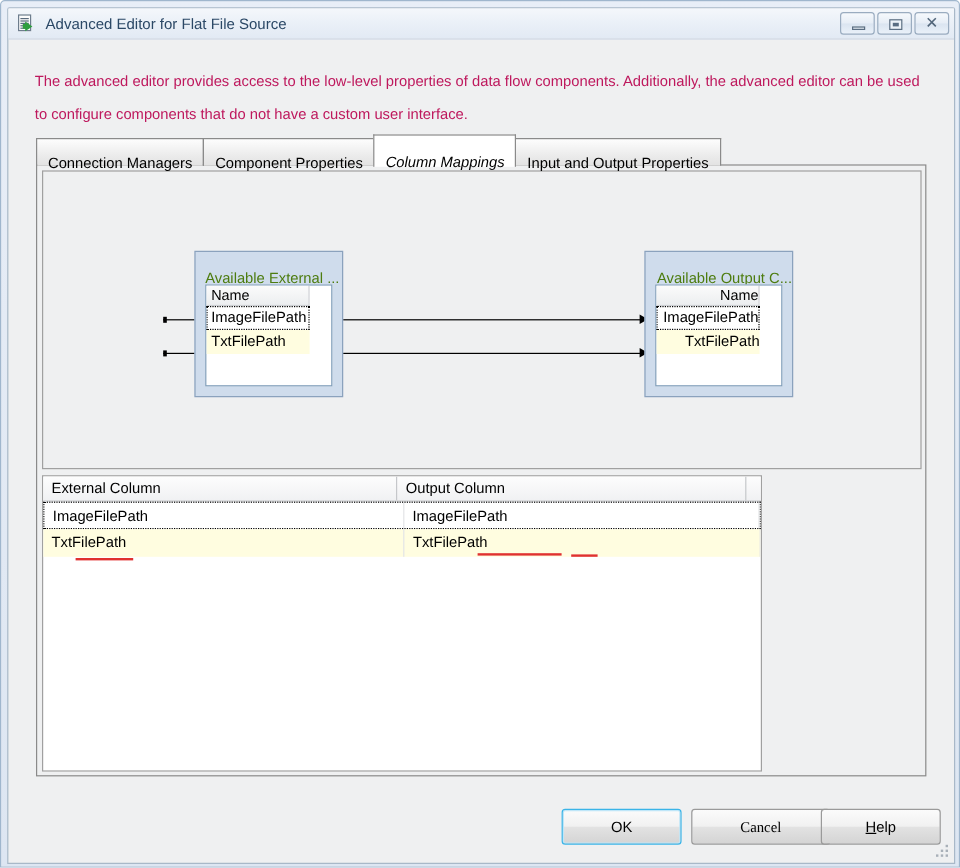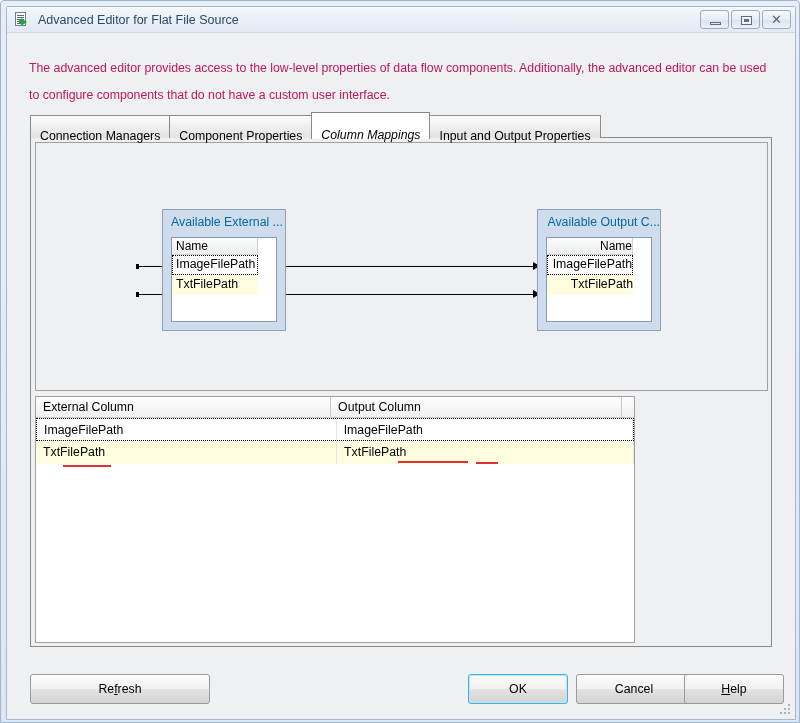--- a/index.html
+++ b/index.html
@@ -216,22 +216,22 @@
   
   .colbox {
     position: absolute;
     box-sizing: border-box;
     background: #cfdcec;
     border: 1px solid #8ba2bd;
     padding: 0;
   }
   .colbox .cb-title {
     font-size: 12.3px;
-    color: #0369a1;
-    padding: 5px 0 4px 8px;
+    color: #4d7c0f;
+    padding: 15px 0 4px 8px;
     white-space: nowrap;
     overflow: hidden;
   }
   .colbox .cb-list {
     position: absolute;
     left: 8px; right: 8px;
     top: 27px; bottom: 8px;
     background: #ffffff;
     border: 1px solid #7f9db9;
     box-sizing: border-box;
@@ -471,29 +471,26 @@
           <div class="gc c2">TxtFilePath</div>
           <span class="redmark" style="left:362px; top:20px; width:70px;"></span>
           <span class="redmark" style="left:440px; top:21px; width:22px;"></span>
         </div>
 
         <span class="redmark" style="left:27px; top:68px; width:48px;"></span>
       </div>
 
     </div>
 
-    <div class="btn" style="left:23px; top:667px; width:180px;">
-      <span>Re</span><span class="ul">f</span><span>resh</span>
-    </div>
 
     <div class="btn default" style="left:461px; top:667px; width:100px;">
       <span>OK</span>
     </div>
 
-    <div class="btn" style="left:569px; top:667px; width:116px;">
+    <div class="btn" style="left:569px; top:667px; width:116px;font-family:Liberation Serif, serif;">
       <span>Cancel</span>
     </div>
 
     <div class="btn" style="left:677px; top:667px; width:100px;">
       <span></span><span class="ul">H</span><span>elp</span>
     </div>
 
     <div class="grip">
       <i style="left:9px; top:1px;"></i>
       <i style="left:5px; top:5px;"></i>

